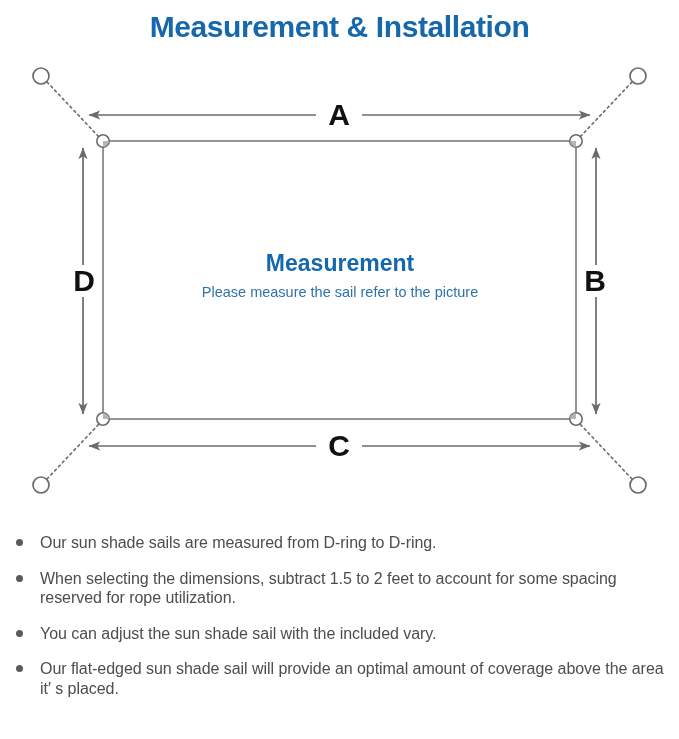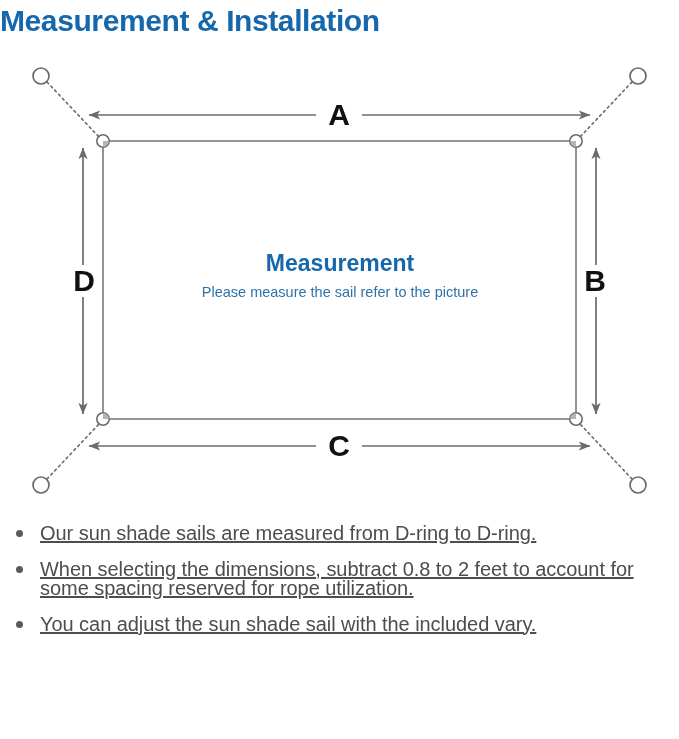--- a/index.html
+++ b/index.html
@@ -6,26 +6,27 @@
   body{
     width:679px;height:739px;
     font-family:"Liberation Sans", sans-serif;
     -webkit-font-smoothing:antialiased;
     overflow:hidden;
     position:relative;
   }
   #page-title{
     position:absolute;
     left:0;top:0;width:679px;
+    text-align:center;
     font-size:30px;
     font-weight:bold;
     color:#1568ac;
     letter-spacing:-0.4px;
     line-height:38px;
-    padding-top:2px;
+    padding-top:8px;
     box-sizing:border-box;
   }
   #diagram-wrap{
     position:absolute;
     left:0;top:44px;
     width:679px;height:480px;
   }
   #diagram-svg{display:block;}
   .svg-text-title{
     font-family:"Liberation Sans", sans-serif;
@@ -42,26 +43,25 @@
   #notes-list{
     position:absolute;
     left:0;top:524px;
     width:679px;
     margin:0;padding:0;
     list-style:none;
   }
   #notes-list li{
     position:relative;
     padding-left:30px;
-    margin:0 14px 16px 10px;
+    margin:9px 14px 16px 10px;
     color:#4d4d4d;
-    font-size:20px;
+    font-size:16px;
     line-height:19.5px;
     letter-spacing:-0.05px;
-    text-decoration:underline;
   }
   #notes-list li .bullet-dot{
     position:absolute;
     left:6px;top:6px;
     width:7px;height:7px;
     border-radius:50%;
     background:#5a5a5a;
   }
 </style>
 </head>
@@ -135,19 +135,23 @@
   </svg>
 </div>
 
 <ul id="notes-list">
   <li>
     <span class="bullet-dot"></span>
     <span>Our sun shade sails are measured from D-ring to D-ring.</span>
   </li>
   <li>
     <span class="bullet-dot"></span>
-    <span>When selecting the dimensions, subtract 0.8 to 2 feet to account for some spacing reserved for rope utilization.</span>
+    <span>When selecting the dimensions, subtract 1.5 to 2 feet to account for some spacing reserved for rope utilization.</span>
   </li>
   <li>
     <span class="bullet-dot"></span>
     <span>You can adjust the sun shade sail with the included vary.</span>
   </li>
+  <li>
+    <span class="bullet-dot"></span>
+    <span>Our flat-edged sun shade sail will provide an optimal amount of coverage above the area it′ s placed.</span>
+  </li>
 </ul>
 
 </body></html>

